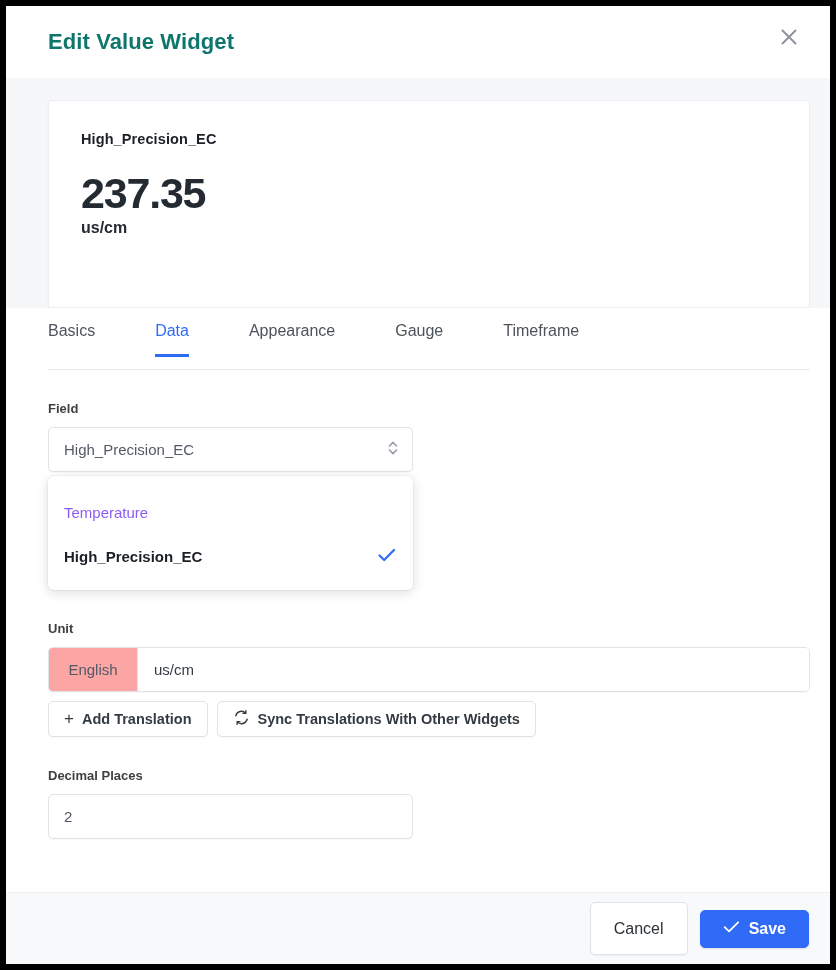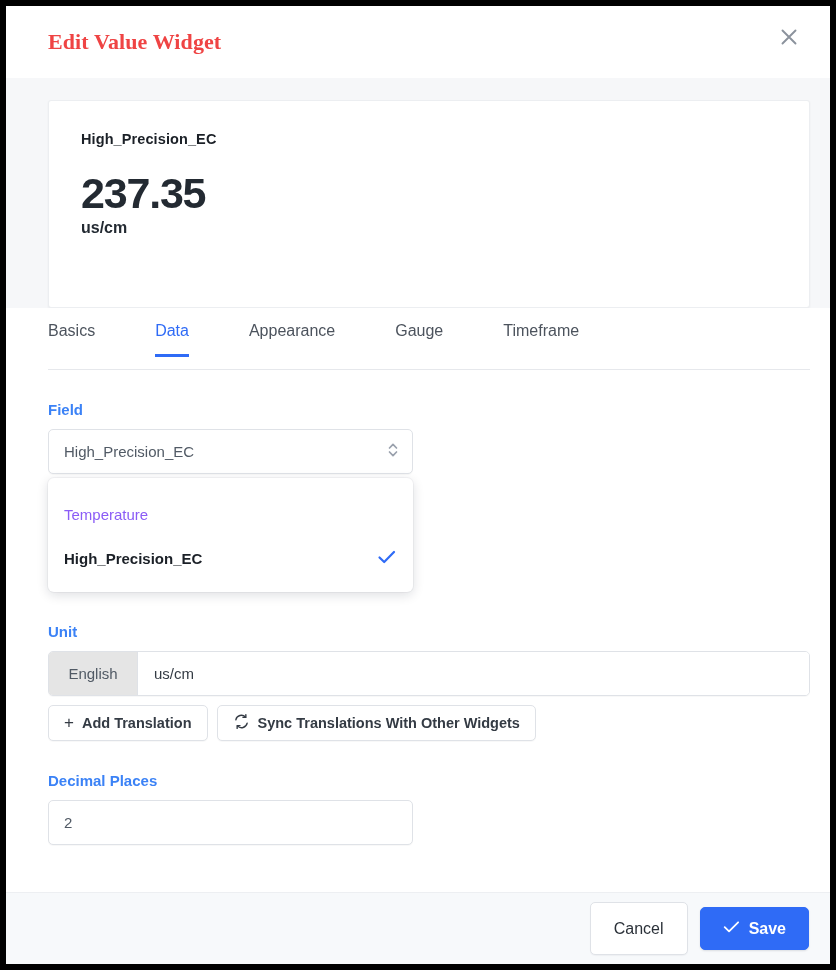--- a/index.html
+++ b/index.html
@@ -30,23 +30,22 @@
     flex: 0 0 72px;
     background: #ffffff;
     display: flex;
     align-items: center;
     padding: 0 36px 0 42px;
     position: relative;
   }
   .modal-title {
     font-size: 22px;
     font-weight: 700;
-    color: #ef4444;
+    color: #0f766e;
     letter-spacing: 0.1px;
-    font-family: Liberation Serif, serif;
   }
   .close-btn {
     position: absolute;
     right: 22px;
     top: 12px;
     width: 38px;
     height: 38px;
     display: flex;
     align-items: center;
     justify-content: center;
@@ -127,23 +126,23 @@
     white-space: nowrap;
   }
   .tab.active {
     color: #2f6bf6;
     border-bottom-color: #2f6bf6;
     font-weight: 400;
   }
 
   
   .group-label {
-    font-size: 15px;
-    font-weight: 700;
-    color: #3b82f6;
+    font-size: 13px;
+    font-weight: 700;
+    color: #404040;
     margin-top: 31px;
     margin-bottom: 11px;
   }
 
   .select-box {
     width: 365px;
     height: 45px;
     border: 1px solid #dfe2e7;
     border-radius: 5px;
     display: flex;
@@ -198,21 +197,21 @@
     box-shadow: 0 1px 1px rgba(16,24,40,0.03);
   }
   .unit-lang {
     width: 89px;
     display: flex;
     align-items: center;
     justify-content: center;
     font-size: 15px;
     color: #515a65;
     border-right: 1px solid #dfe2e7;
-    background: #e5e5e5;
+    background: #fca5a5;
   }
   .unit-input {
     flex: 1;
     border: none;
     outline: none;
     padding: 0 16px;
     font-size: 15px;
     color: #343b44;
     font-family: "Liberation Sans", sans-serif;
     background: #ffffff;
@@ -279,21 +278,21 @@
     background: #ffffff;
     border: 1px solid #dfe2e7;
     border-radius: 5px;
     font-size: 16px;
     color: #2b3139;
     cursor: pointer;
     font-family: "Liberation Sans", sans-serif;
     box-shadow: 0 1px 1px rgba(16,24,40,0.04);
   }
   .btn-save {
-    height: 43px;
+    height: 38px;
     min-width: 97px;
     padding: 0 22px;
     background: #2f6bf6;
     border: 1px solid #2f6bf6;
     border-radius: 5px;
     font-size: 16px;
     font-weight: 700;
     color: #ffffff;
     cursor: pointer;
     display: flex;

